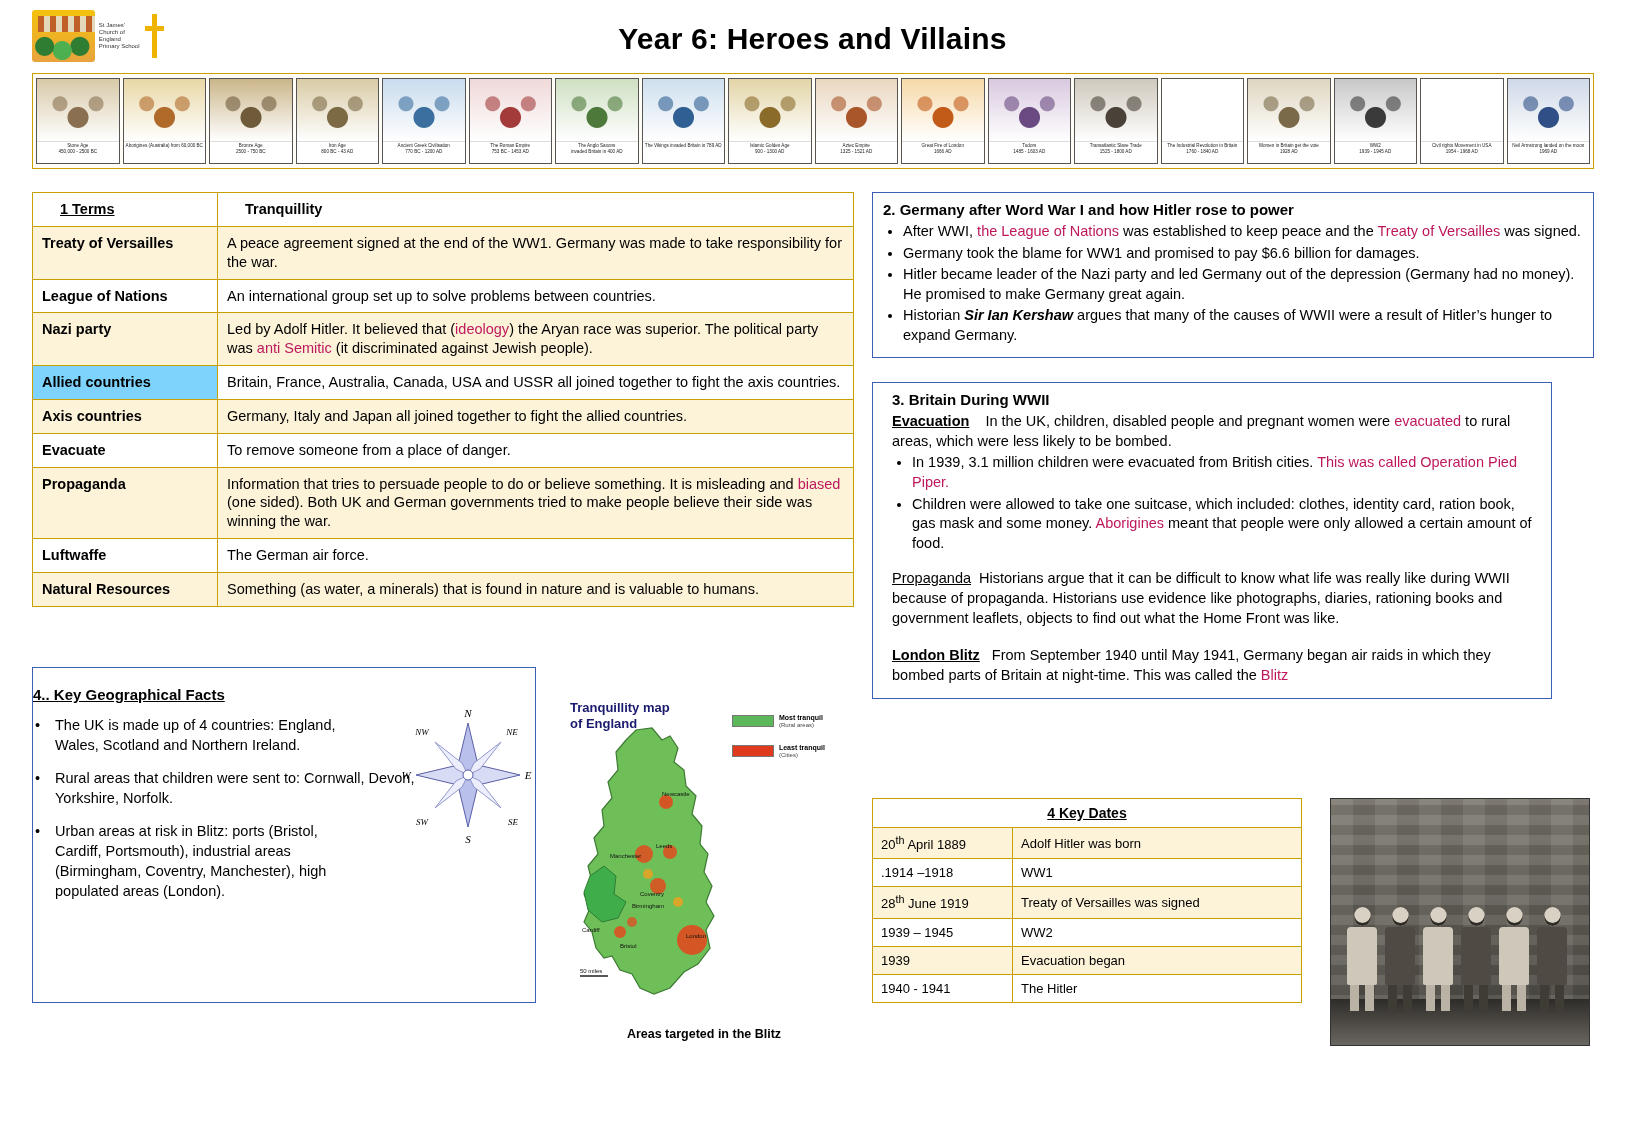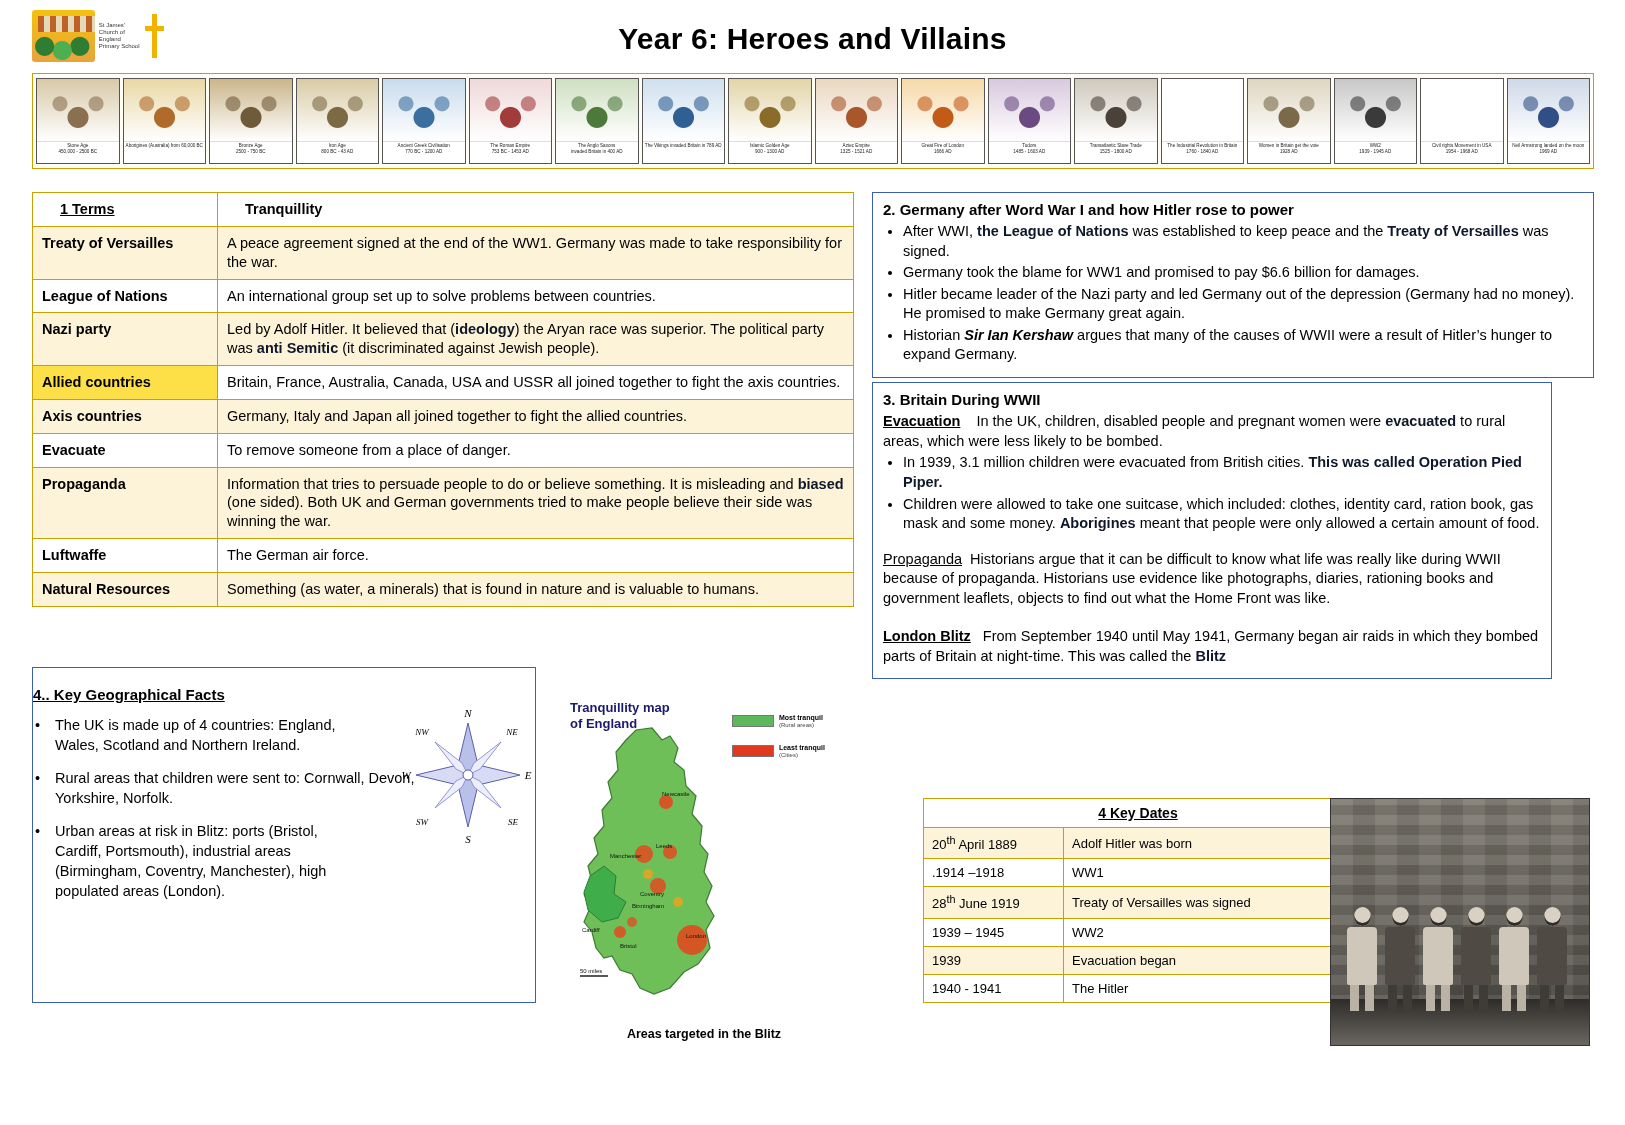--- a/index.html
+++ b/index.html
@@ -133,28 +133,28 @@
   table.terms td.def {
     background: #fdf3d8;
   }
   table.terms tr.hdr td {
     background: #ffffff;
     font-weight: bold;
     padding-left: 27px;
   }
   table.terms tr.white td { background: #ffffff; }
   .u { text-decoration: underline; }
-  .red { color: #0f172a; font-weight: bold; }
+  .red { color: #be185d; font-weight: normal; }
 
   
   #p2 {
     left: 872px; top: 192px; width: 722px; padding: 8px 10px 10px;
   }
   #p3 {
-    left: 872px; top: 382px; width: 680px; padding: 8px 10px 12px;
+    left: 872px; top: 382px; width: 680px; padding: 8px 19px 12px;
   }
   .sect-title {
     font-weight: bold;
     font-size: 15px;
     margin-bottom: 4px;
   }
   .bullets {
     margin: 0; padding-left: 20px;
     font-size: 14.5px;
     line-height: 1.35;
@@ -219,21 +219,21 @@
   .legend .lt i { font-size: 6px; font-style: normal; color: #444; display: block; }
 
   .mapshape {
     position: absolute;
     left: 4px; top: 26px;
     width: 160px; height: 300px;
   }
 
   
   #dates-panel {
-    left: 923px; top: 798px; width: 430px;
+    left: 872px; top: 798px; width: 430px;
   }
   table.dates {
     width: 100%;
     border-collapse: collapse;
     font-size: 13px;
   }
   table.dates td {
     border: 1px solid #c8a000;
     padding: 6px 8px;
     background: #fdf3d8;
@@ -443,21 +443,21 @@
       </tr>
       <tr class="white">
         <td class="term" style="background:#fff">League of Nations</td>
         <td class="def">An international group set up to solve problems between countries.</td>
       </tr>
       <tr>
         <td class="term">Nazi party</td>
         <td class="def">Led by Adolf Hitler. It believed that (<span class="red">ideology</span>) the Aryan race was superior. The political party was <span class="red">anti Semitic</span> (it discriminated against Jewish people).</td>
       </tr>
       <tr class="white">
-        <td class="term" style="background:#fde047">Allied countries</td>
+        <td class="term" style="background:#7dd3fc">Allied countries</td>
         <td class="def" style="background:#fff">Britain, France, Australia, Canada, USA and USSR all joined together to fight the axis countries.</td>
       </tr>
       <tr>
         <td class="term">Axis countries</td>
         <td class="def">Germany, Italy and Japan all joined together to fight the allied countries.</td>
       </tr>
       <tr class="white">
         <td class="term" style="background:#fff">Evacuate</td>
         <td class="def" style="background:#fff">To remove someone from a place of danger.</td>
       </tr>

